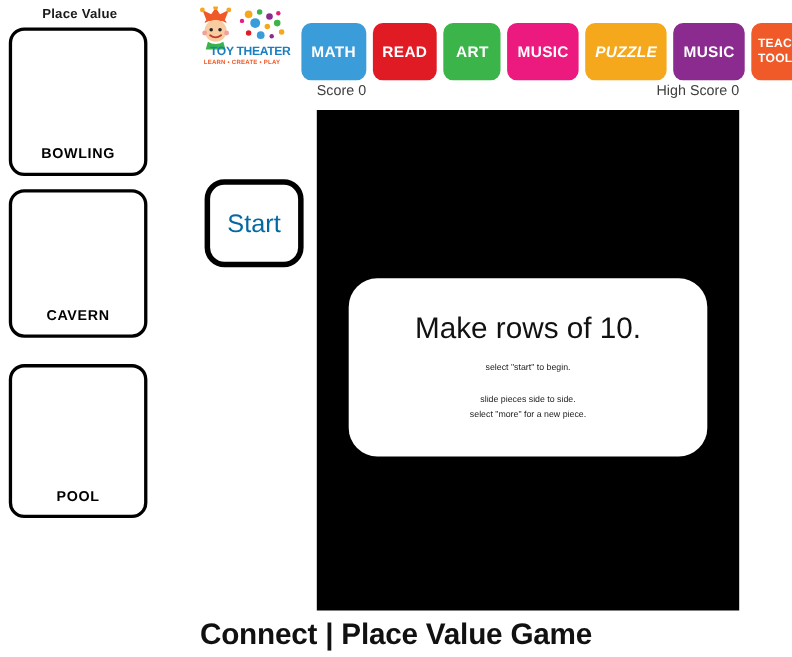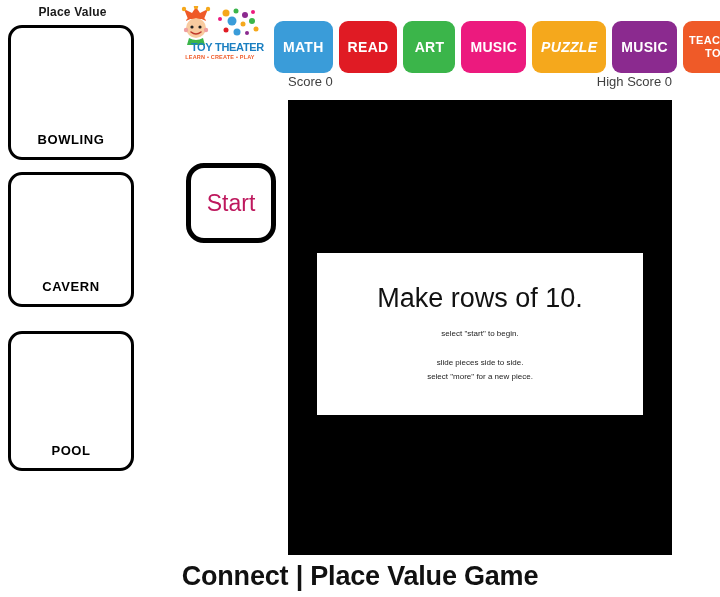--- a/index.html
+++ b/index.html
@@ -110,21 +110,21 @@
     color: #ffffff;
     font-family: "Liberation Sans", sans-serif;
     font-size: 14px;
     font-weight: bold;
     letter-spacing: 0.3px;
     padding: 0 9px;
     cursor: pointer;
     display: flex;
     align-items: center;
     justify-content: center;
-    text-align: right;
+    text-align: left;
     line-height: 14px;
     flex: none;
     margin-top: 23px;
   }
   .nav-btn.two-line { font-size: 11px; line-height: 13px; padding: 0 6px; }
 
   
   #scorebar {
     position: absolute;
     left: 288px;
@@ -141,41 +141,42 @@
     position: absolute;
     left: 186px;
     top: 163px;
     width: 90px;
     height: 80px;
     background: #ffffff;
     border: 5px solid #000000;
     border-radius: 18px;
     font-family: "Liberation Sans", sans-serif;
     font-size: 23px;
-    color: #be185d;
+    color: #0369a1;
     cursor: pointer;
     padding: 0;
   }
 
   
   #game-stage {
     position: absolute;
     left: 288px;
     top: 100px;
     width: 384px;
     height: 455px;
     background: #000000;
   }
   #message-panel {
     position: absolute;
     left: 29px;
     top: 153px;
     width: 326px;
     height: 162px;
     background: #ffffff;
+    border-radius: 26px;
   }
   #message-title {
     position: absolute;
     left: 0;
     right: 0;
     top: 30px;
     text-align: center;
     font-size: 27px;
     color: #111111;
   }

